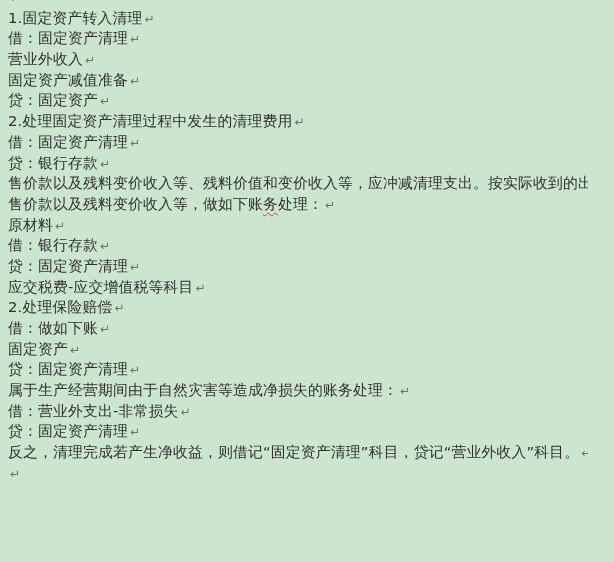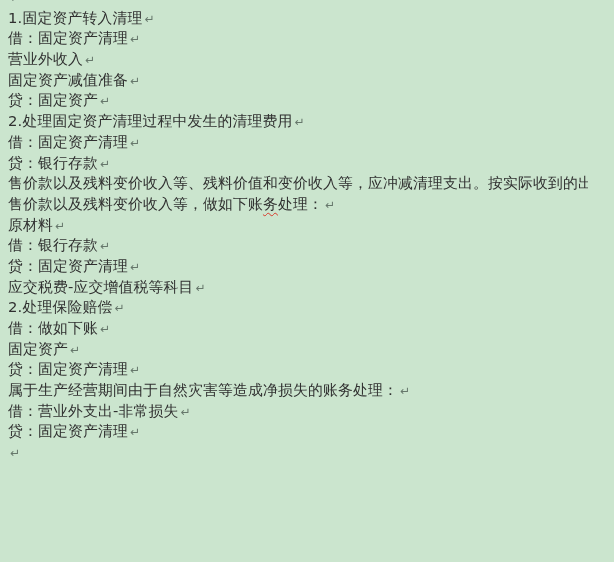--- a/index.html
+++ b/index.html
@@ -54,15 +54,16 @@
       <div class="line"><span class="">借：银行存款</span><span class="pmark">↵</span></div>
       <div class="line"><span class="">贷：固定资产清理</span><span class="pmark">↵</span></div>
       <div class="line"><span class="">应交税费-应交增值税等科目</span><span class="pmark">↵</span></div>
       <div class="line"><span class="">2.处理保险赔偿</span><span class="pmark">↵</span></div>
       <div class="line"><span class="">借：做如下账</span><span class="pmark">↵</span></div>
       <div class="line"><span class="">固定资产</span><span class="pmark">↵</span></div>
       <div class="line"><span class="">贷：固定资产清理</span><span class="pmark">↵</span></div>
       <div class="line"><span class="">属于生产经营期间由于自然灾害等造成净损失的账务处理：</span><span class="pmark">↵</span></div>
       <div class="line"><span class="">借：营业外支出-非常损失</span><span class="pmark">↵</span></div>
       <div class="line"><span class="">贷：固定资产清理</span><span class="pmark">↵</span></div>
+      <div class="line"><span class="">反之，清理完成若产生净收益，则借记“固定资产清理”科目，贷记“营业外收入”科目。</span><span class="pmark">↵</span></div>
       <div class="line"><span class=""></span><span class="pmark">↵</span></div>
     </div>
 </div>
 
 </body></html>

